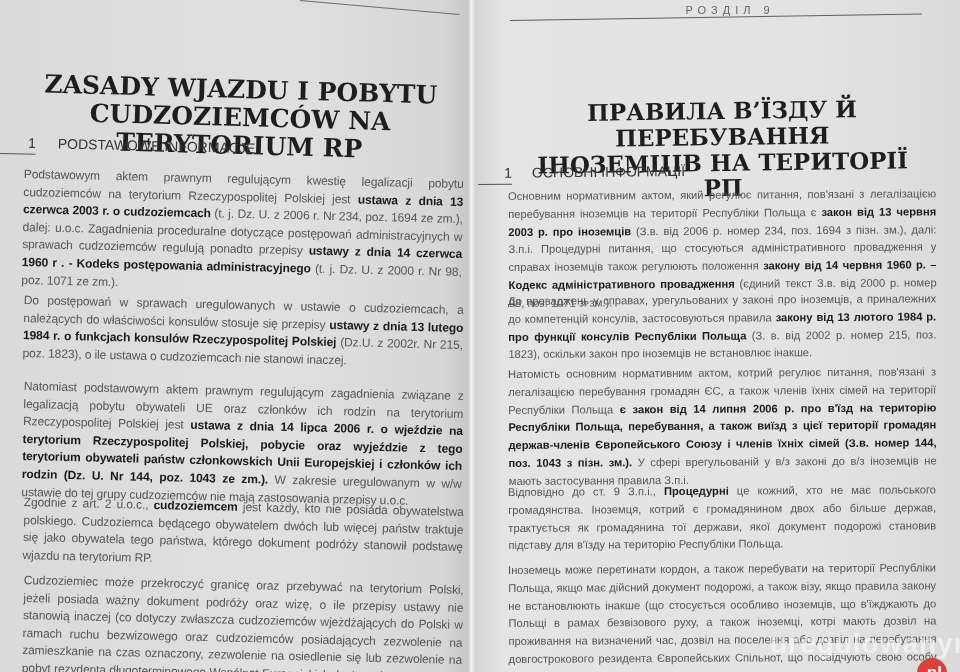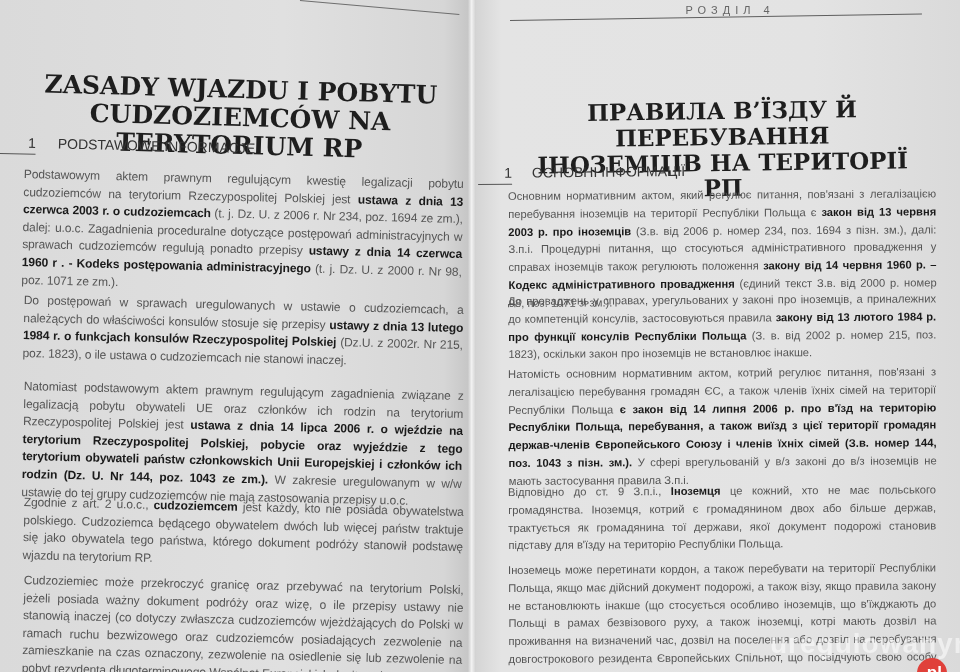--- a/index.html
+++ b/index.html
@@ -68,21 +68,21 @@
   }
 </style>
 </head>
 <body>
 
 <div class="page page-left"></div>
 <div class="page page-right"></div>
 <div class="gutter"></div>
 
 <div class="top-rule-left"></div>
-<div class="running-head">РОЗДІЛ 4</div>
+<div class="running-head">РОЗДІЛ 9</div>
 <div class="top-rule-right"></div>
 
 <div class="title title-left">
   <div>ZASADY WJAZDU I POBYTU</div>
   <div>CUDZOZIEMCÓW NA TERYTORIUM RP</div>
 </div>
 <div class="section section-left">
   <span class="num">1</span>
   <span>PODSTAWOWE INFORMACJE</span>
 </div>
@@ -98,17 +98,17 @@
   <div>ІНОЗЕМЦІВ НА ТЕРИТОРІЇ РП</div>
 </div>
 <div class="section section-right">
   <span class="num">1</span>
   <span>ОСНОВНІ ІНФОРМАЦІЇ</span>
 </div>
 
 <div class="para R" style="top:188px"><span>Основним нормативним актом, який регулює питання, пов'язані з легалізацією перебування іноземців на території Республіки Польща є </span><b>закон від 13 червня 2003 р. про іноземців</b><span> (З.в. від 2006 р. номер 234, поз. 1694 з пізн. зм.), далі: З.п.і. Процедурні питання, що стосуються адміністративного провадження у справах іноземців також регулюють положення </span><b>закону від 14 червня 1960 р. – Кодекс адміністративного провадження</b><span> (єдиний текст З.в. від 2000 р. номер 98, поз. 1071 зі зм.).</span></div>
 <div class="para R" style="top:293px"><span>До проваджень у справах, урегульованих у законі про іноземців, а приналежних до компетенцій консулів, застосовуються правила </span><b>закону від 13 лютого 1984 р. про функції консулів Республіки Польща</b><span> (З. в. від 2002 р. номер 215, поз. 1823), оскільки закон про іноземців не встановлює інакше.</span></div>
 <div class="para R" style="top:366px"><span>Натомість основним нормативним актом, котрий регулює питання, пов'язані з легалізацією перебування громадян ЄС, а також членів їхніх сімей на території Республіки Польща </span><b>є закон від 14 липня 2006 р. про в'їзд на територію Республіки Польща, перебування, а також виїзд з цієї території громадян держав-членів Європейського Союзу і членів їхніх сімей (З.в. номер 144, поз. 1043 з пізн. зм.).</b><span> У сфері врегульованій у в/з законі до в/з іноземців не мають застосування правила З.п.і.</span></div>
-<div class="para R" style="top:484px"><span>Відповідно до ст. 9 З.п.і., </span><b>Іноземця</b><span> це кожний, хто не має польського громадянства. Іноземця, котрий є громадянином двох або більше держав, трактується як громадянина тої держави, якої документ подорожі становив підставу для в'їзду на територію Республіки Польща.</span></div>
+<div class="para R" style="top:484px"><span>Відповідно до ст. 9 З.п.і., </span><b>Процедурні</b><span> це кожний, хто не має польського громадянства. Іноземця, котрий є громадянином двох або більше держав, трактується як громадянина тої держави, якої документ подорожі становив підставу для в'їзду на територію Республіки Польща.</span></div>
 <div class="para R" style="top:562px"><span>Іноземець може перетинати кордон, а також перебувати на території Республіки Польща, якщо має дійсний документ подорожі, а також візу, якщо правила закону не встановлюють інакше (що стосується особливо іноземців, що в'їжджають до Польщі в рамах безвізового руху, а також іноземці, котрі мають дозвіл на проживання на визначений час, дозвіл на поселення або дозвіл на перебування довгострокового резидента Європейських Спільнот, що посвідчують свою особу картою перебування).</span></div>
 
 <div class="watermark">uregulowanym</div>
 <div class="wm-badge" style="background: rgb(224, 64, 58);">.pl</div>
 
 </body></html>

